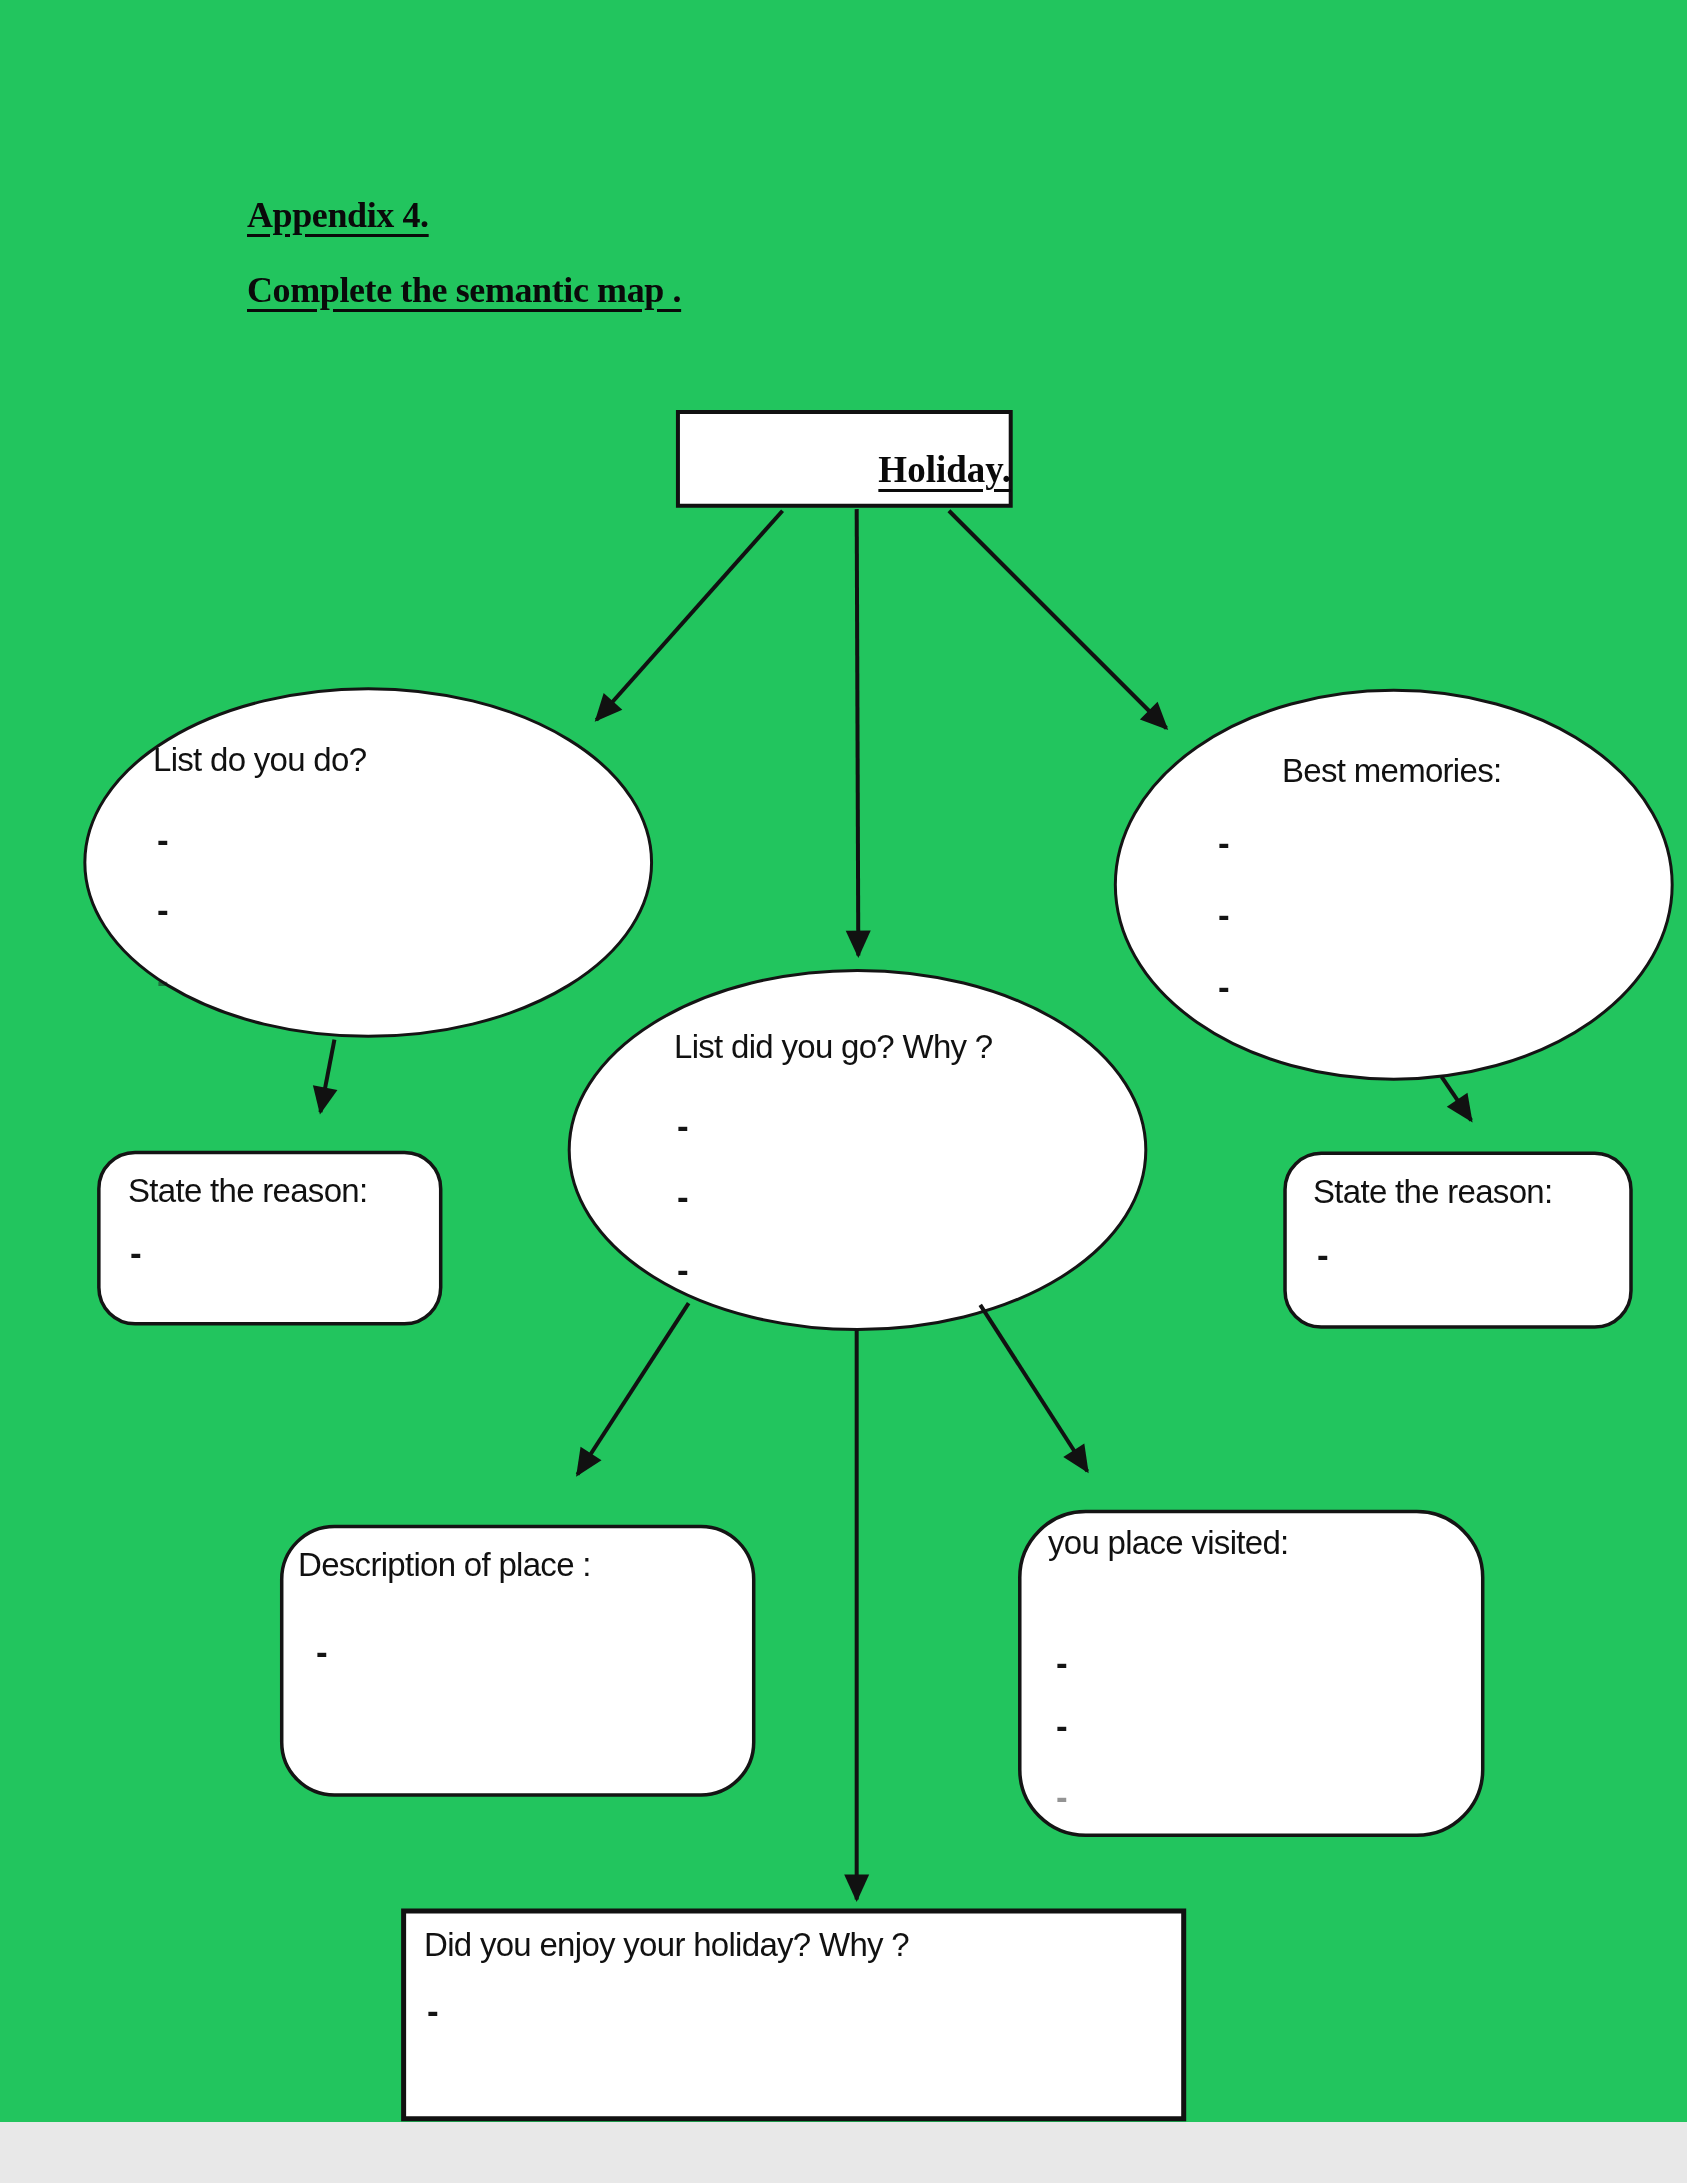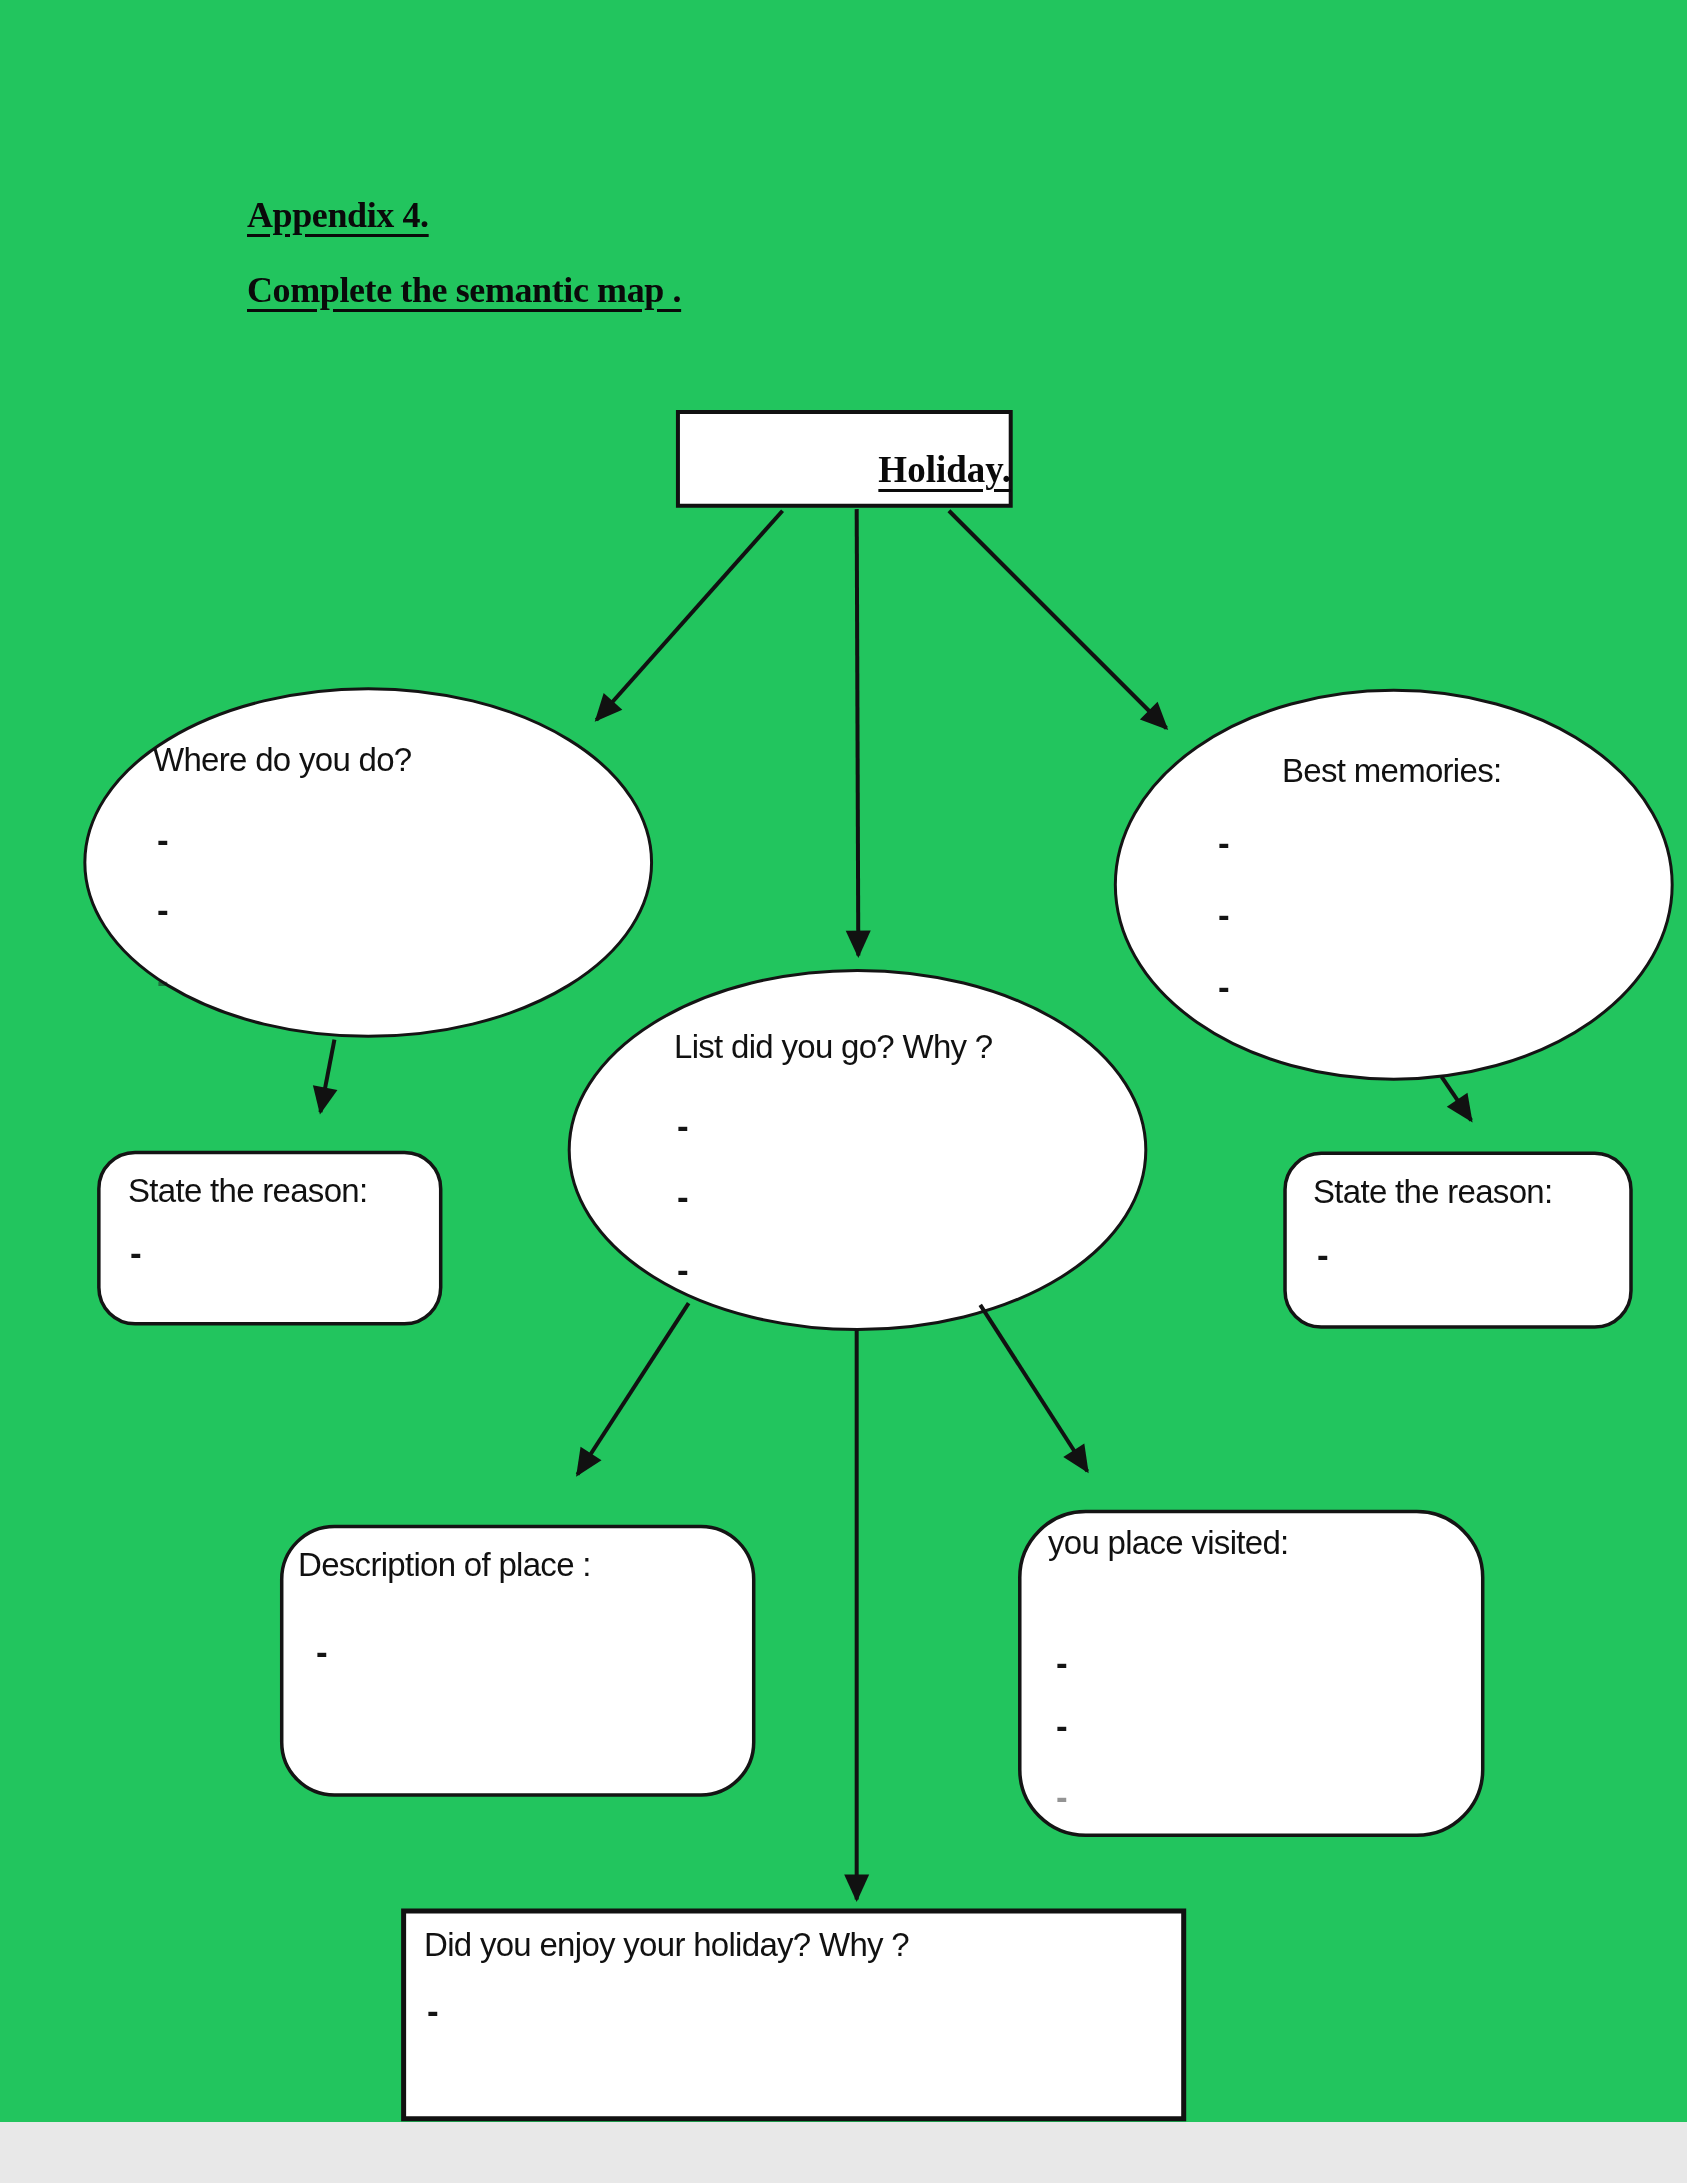--- a/index.html
+++ b/index.html
@@ -90,21 +90,21 @@
     <line x1="406" y1="1262" x2="389" y2="1350" stroke="#111" stroke-width="4" marker-end="url(#arr)"></line>
     <line x1="1750" y1="1307" x2="1786" y2="1360" stroke="#111" stroke-width="4" marker-end="url(#arr)"></line>
 
     <line x1="836" y1="1582" x2="701" y2="1790" stroke="#111" stroke-width="4" marker-end="url(#arr)"></line>
     <line x1="1040" y1="1614" x2="1040" y2="2306" stroke="#111" stroke-width="4" marker-end="url(#arr)"></line>
     <line x1="1190" y1="1584" x2="1320" y2="1786" stroke="#111" stroke-width="4" marker-end="url(#arr)"></line>
   </svg>
 
   <div class="root-label">Holiday.</div>
 
-  <div class="node-label" style="left:153px;top:741px;">Where do you do?</div>
+  <div class="node-label" style="left:153px;top:741px;">List do you do?</div>
   <div class="dash" style="left:157px;top:821px;">-</div>
   <div class="dash" style="left:157px;top:891px;">-</div>
   <div class="dash faint" style="left:157px;top:962px;">-</div>
 
   <div class="node-label" style="left:1282px;top:752px;">Best memories:</div>
   <div class="dash" style="left:1218px;top:824px;">-</div>
   <div class="dash" style="left:1218px;top:896px;">-</div>
   <div class="dash" style="left:1218px;top:968px;">-</div>
 
   <div class="node-label" style="left:674px;top:1028px;">List did you go? Why ?</div>

